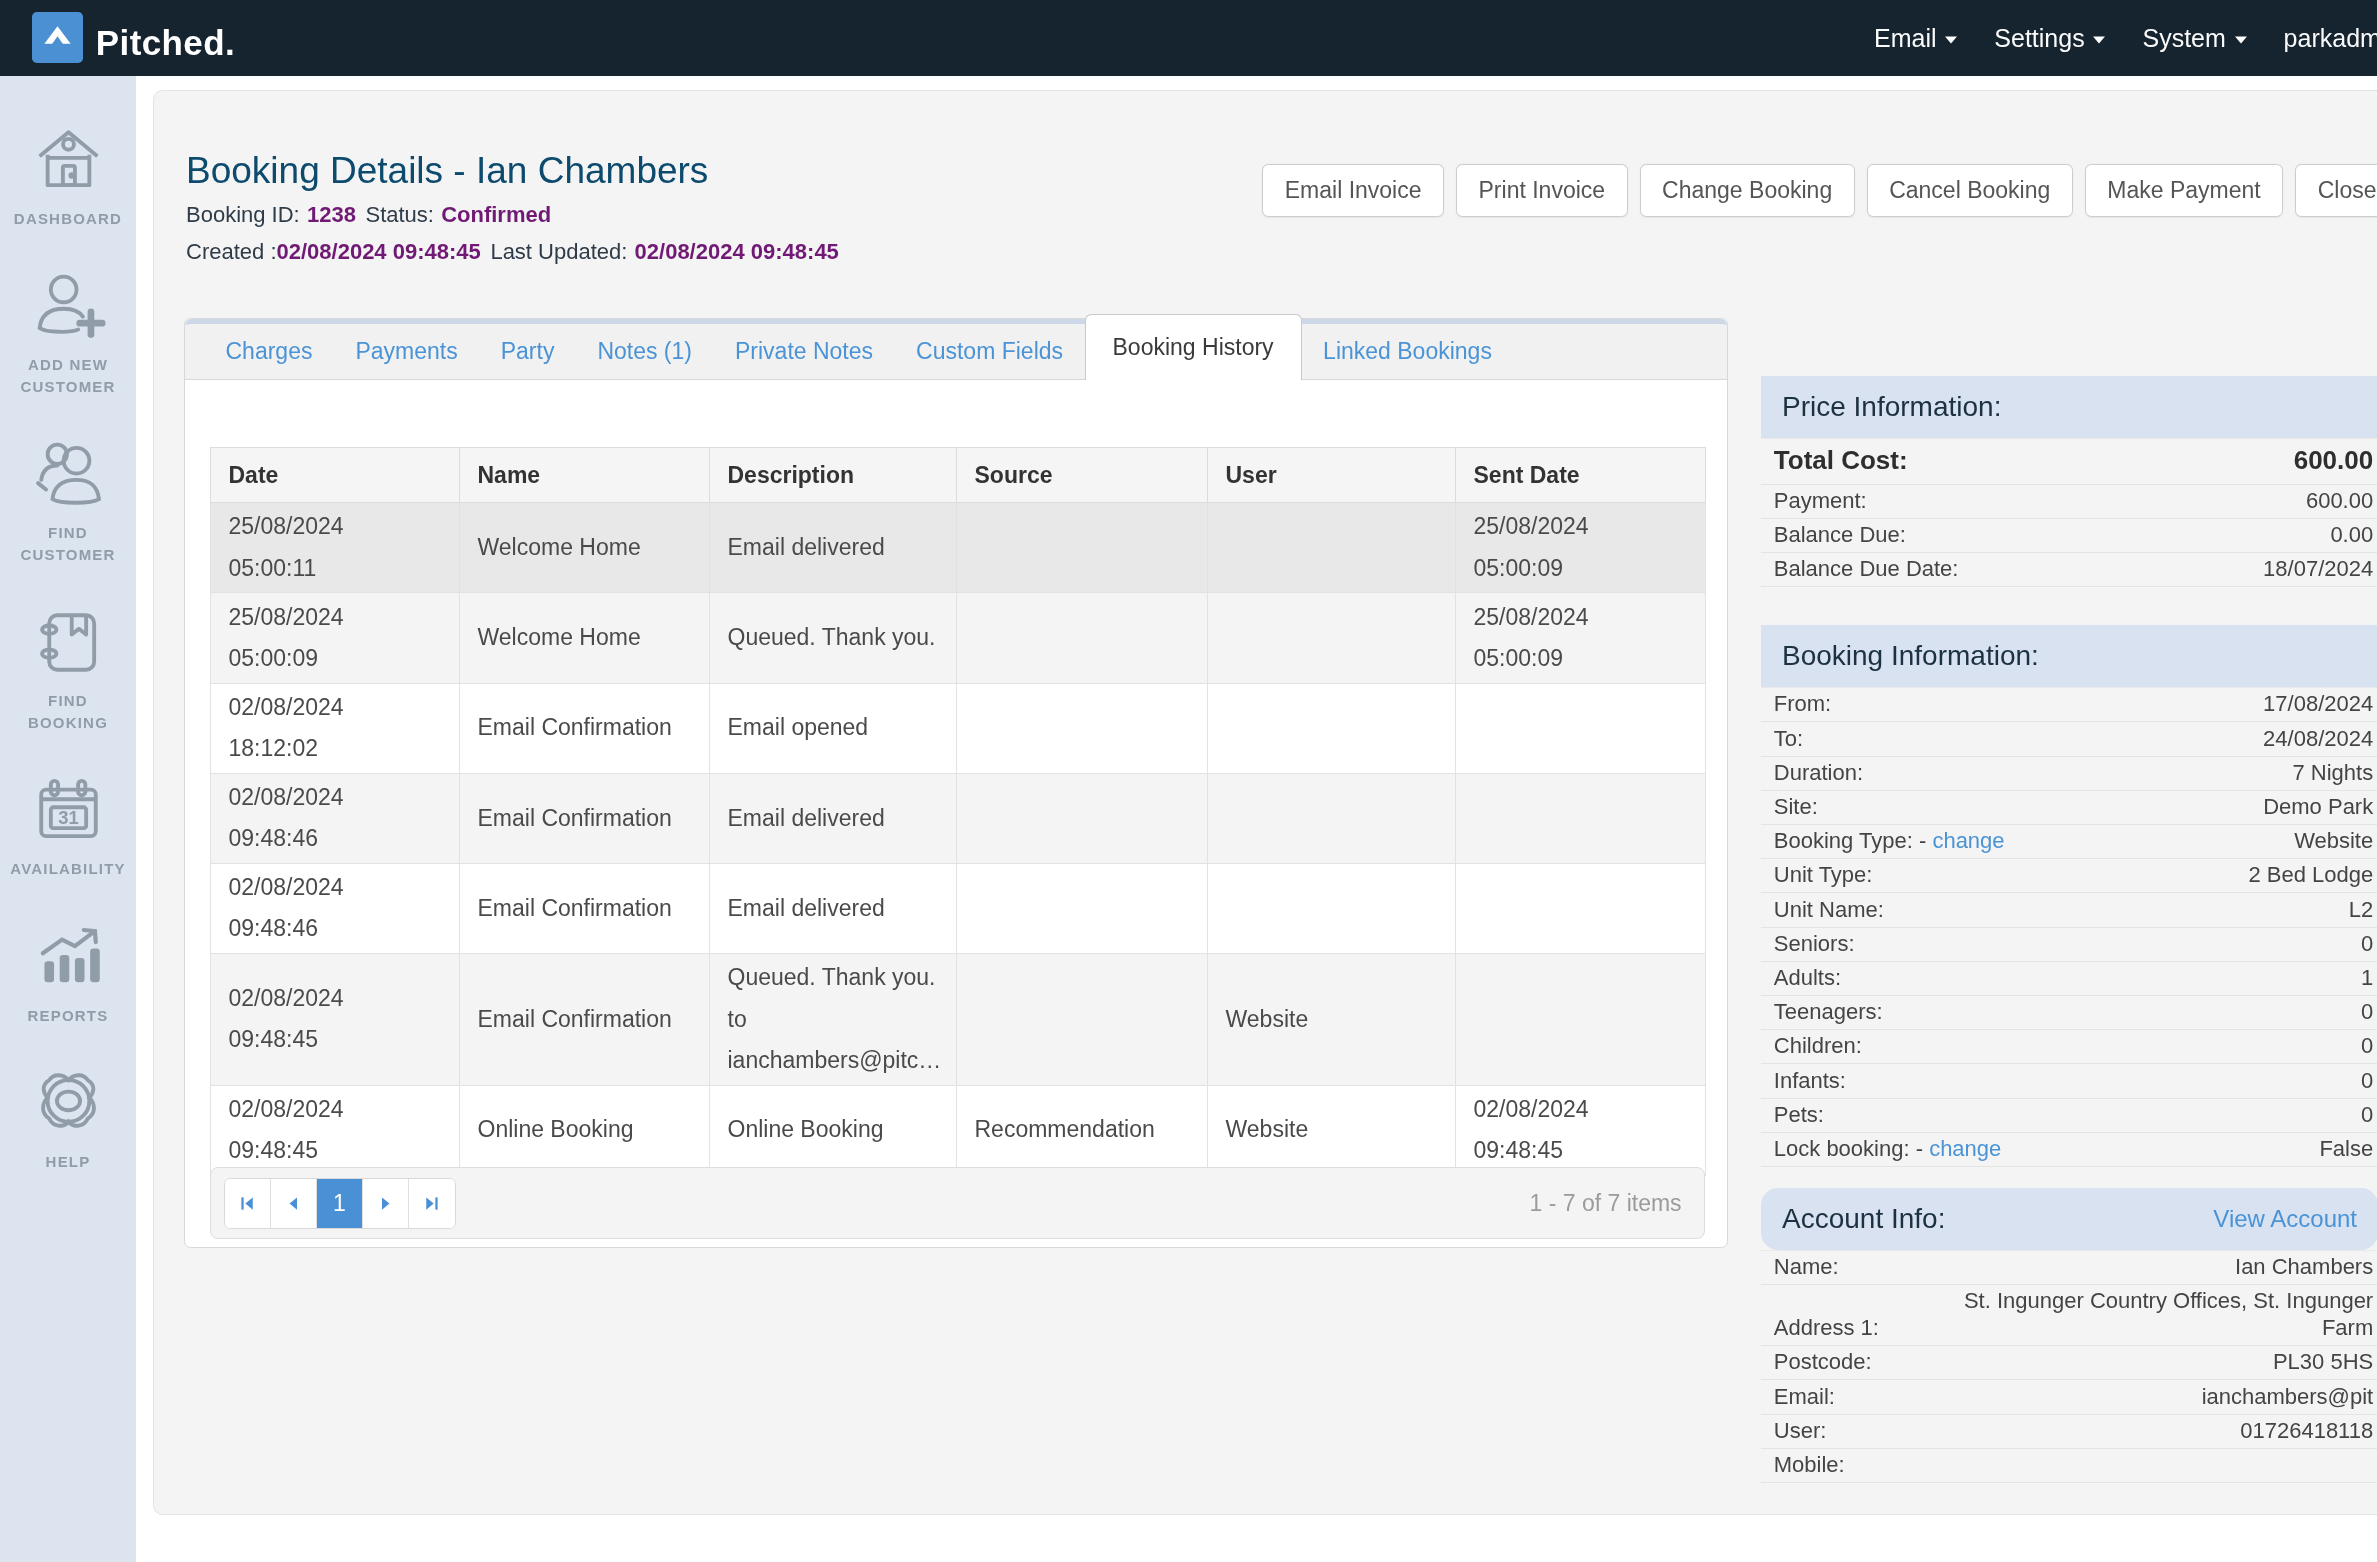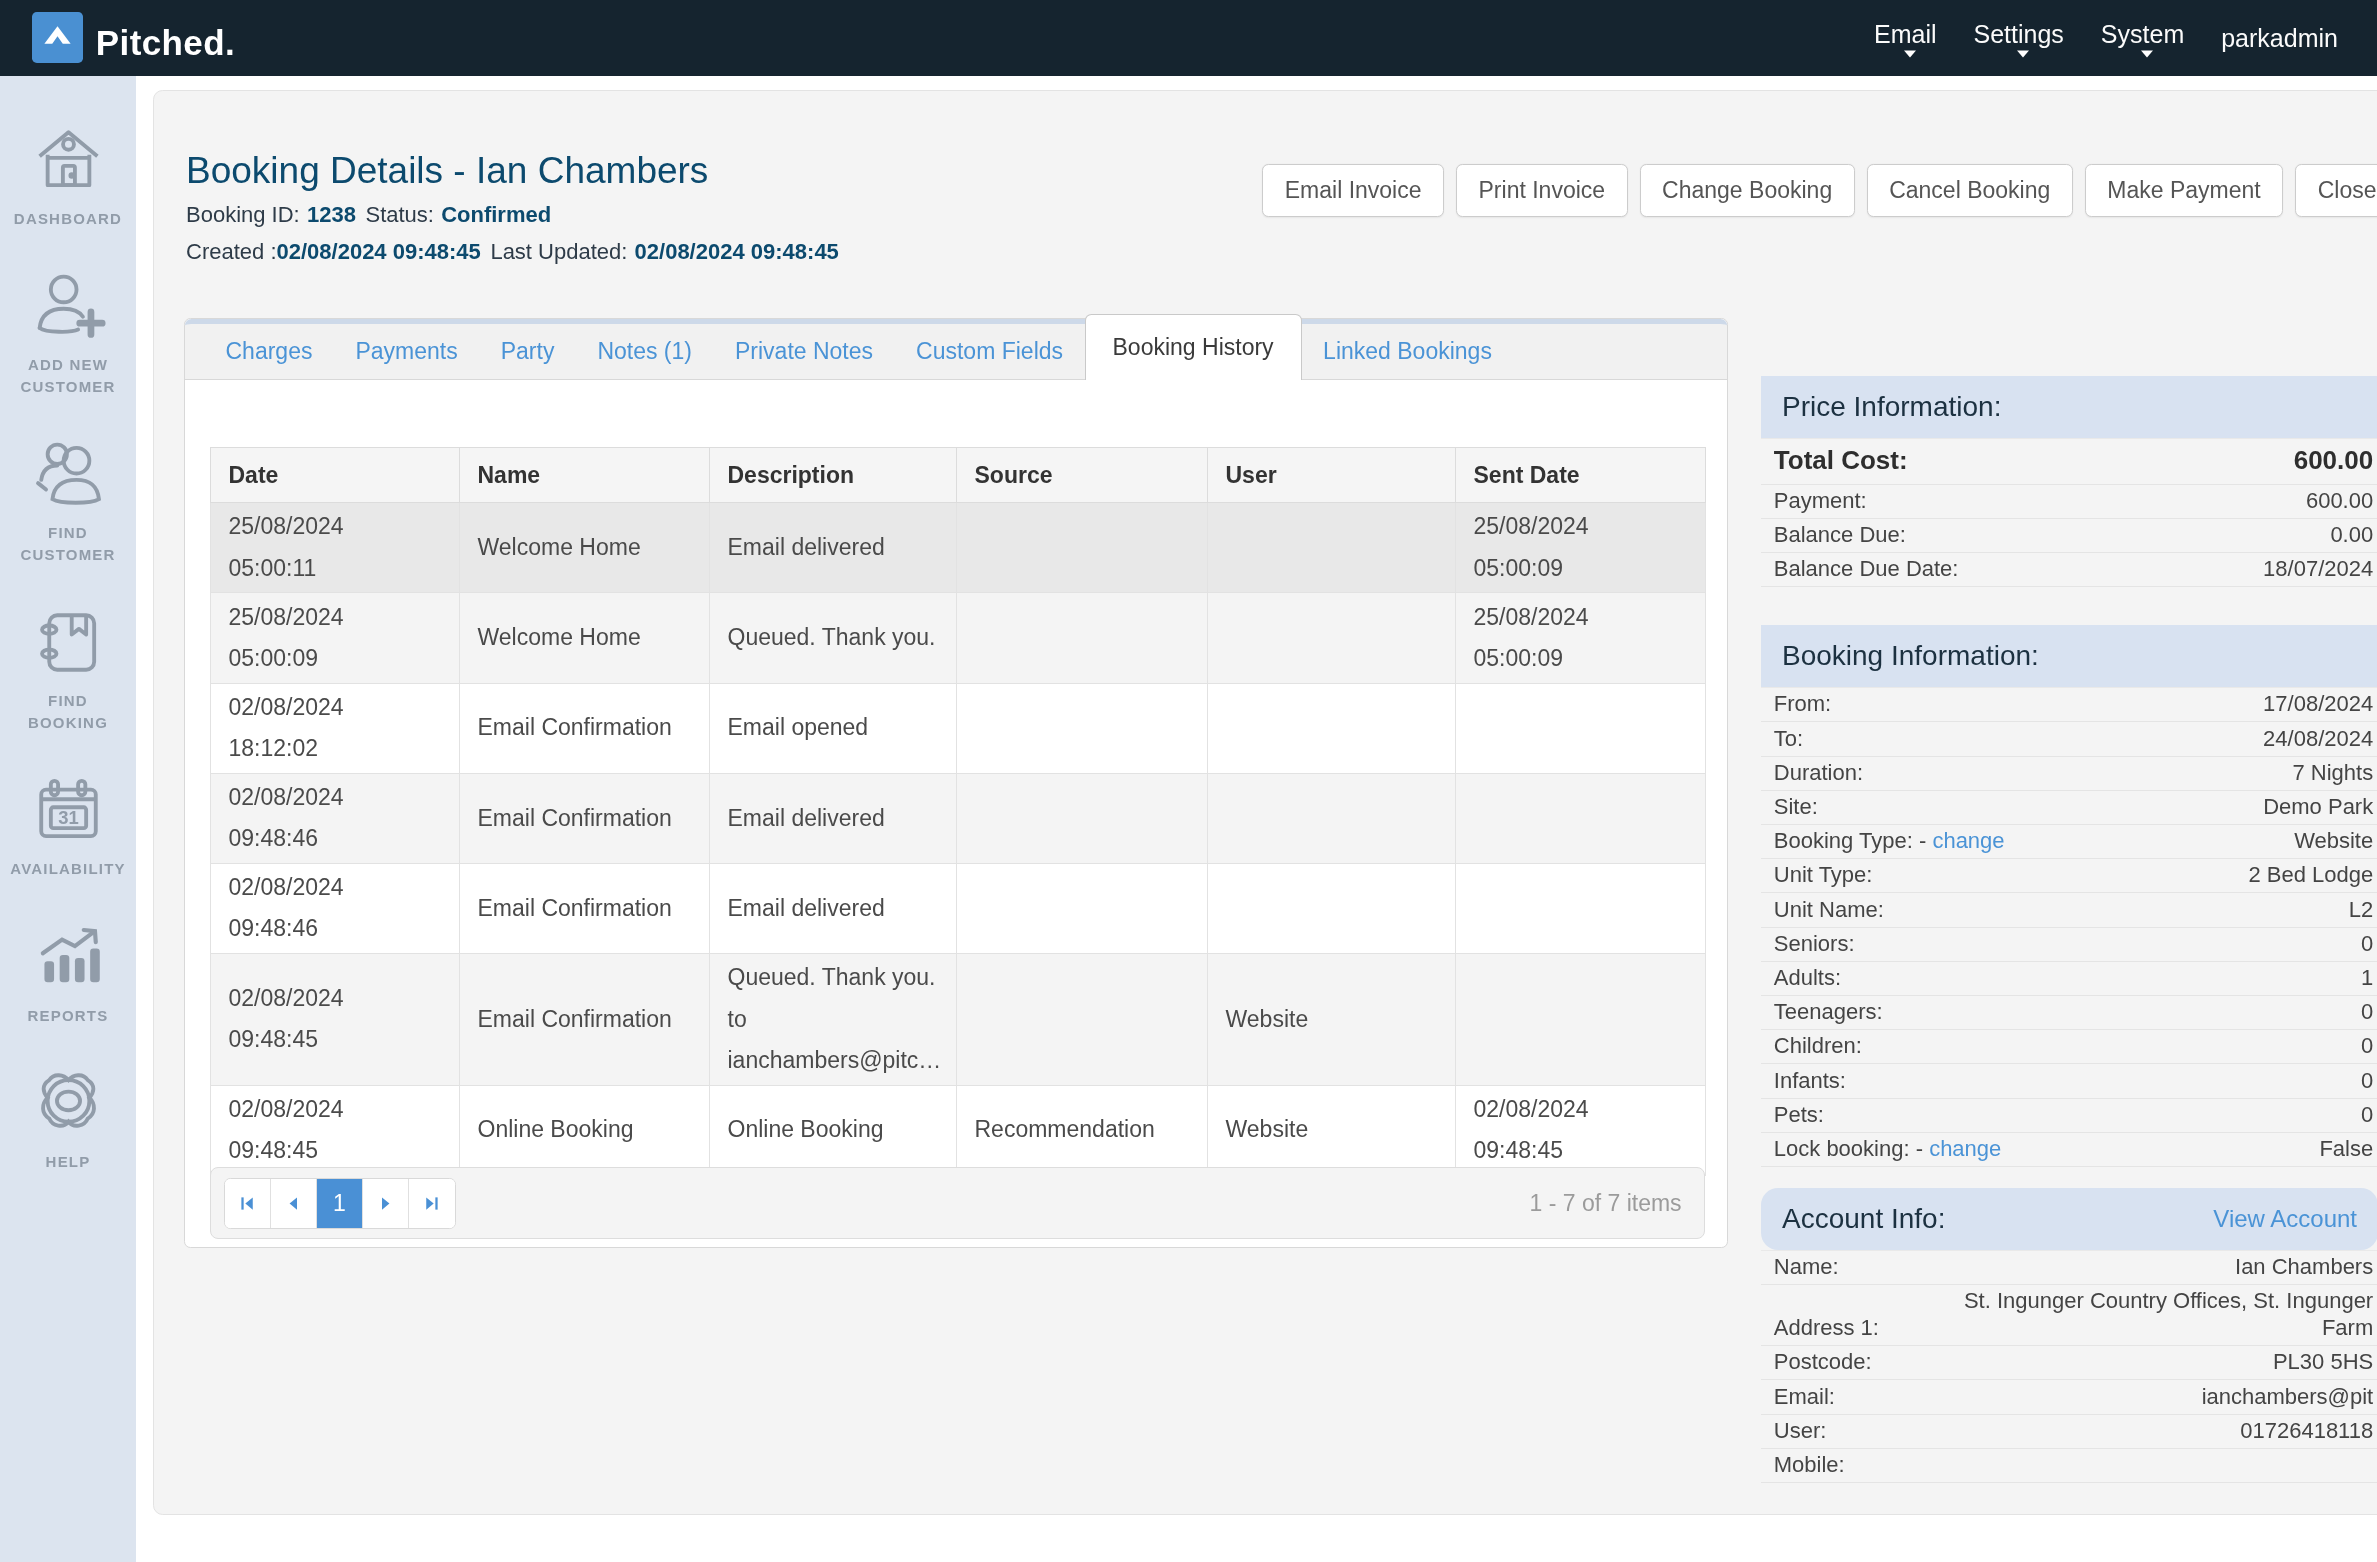--- a/index.html
+++ b/index.html
@@ -7,34 +7,34 @@
   body {
     position:relative; overflow:hidden; background:#ffffff;
     font-family:"Liberation Sans", sans-serif; color:#333;
   }
   
   .navbar { position:absolute; left:0; top:0; width:2377px; height:76px; background:#15242f; }
   .brand { position:absolute; left:32px; top:12px; display:flex; align-items:flex-end; gap:12.8px; }
   .logo-box { width:51px; height:51px; background:#4a90d2; border-radius:4.8px; display:flex; align-items:center; justify-content:center; }
   .brand-text { color:#fff; font-size:35px; font-weight:bold; letter-spacing:0.4px; }
   .nav-menu { position:absolute; left:1874px; top:0; height:76px; display:flex; align-items:center; gap:37px; }
-  .nav-item { color:#fbfbfb; font-size:25px; display:flex; align-items:center; white-space:nowrap; cursor:pointer;flex-direction:column; }
+  .nav-item { color:#fbfbfb; font-size:25px; display:flex; align-items:center; white-space:nowrap; cursor:pointer; }
   .caret { width:0; height:0; border-left:6.4px solid transparent; border-right:6.4px solid transparent; border-top:7.2px solid #fff; margin-left:8.8px; transform:translateY(1.6px); }
   
   .sidebar { position:absolute; left:0; top:76px; width:136px; height:1487px; background:#dce4ef; display:flex; flex-direction:column; align-items:center; padding-top:45px; }
   .side-item { display:flex; flex-direction:column; align-items:center; margin-bottom:38px; cursor:pointer; width:128px; }
   .side-item svg { width:77px; height:77px; }
   .side-label { margin-top:9.6px; font-size:15px; font-weight:bold; letter-spacing:1.2px; color:#919ca9; text-align:center; line-height:1.45; width:120px; }
   
   .panel { position:absolute; left:153px; top:90px; width:2296px; height:1425px; background:#f4f4f4; border:0.8px solid #e3e3e3; border-radius:9.6px; }
   .title-block { position:absolute; left:32px; top:59px; }
   .page-title { font-size:37px; font-weight:normal; color:#0c4a6e; }
   .sub-line { margin-top:10.4px; font-size:22px; color:#2e3b48; }
   .sub-line .lbl { font-weight:normal; margin-right:7.2px; }
-  .sub-line .val { font-weight:bold; margin-right:9.6px; color:#0c4a6e; }
+  .sub-line .val { font-weight:bold; margin-right:9.6px; color:#701a75; }
   .actions { position:absolute; top:73px; right:49px; display:flex; gap:12px; }
   .btn { height:53px; display:flex; align-items:center; background:#fff; border:0.8px solid #cccccc; border-radius:6.4px; padding:0 21.5px; font-size:23px; color:#555; box-shadow:0 0.8px 1.6px rgba(0,0,0,.06); cursor:pointer; white-space:nowrap; }
   
   .tabbox { position:absolute; left:30px; top:227px; width:1544px; height:930px; background:#fff; border:0.8px solid #d8d8d8; border-radius:6.4px; }
   .tabstrip { height:61px; background:#f1f1f1; border-bottom:0.8px solid #d8d8d8; border-top:5.6px solid #cdd9e9; border-radius:6.4px 6.4px 0 0; display:flex; align-items:stretch; padding-left:19px; }
   .tab { color:#4a93d6; font-size:23px; display:flex; align-items:center; padding:0 21.5px; cursor:pointer; white-space:nowrap; }
   .tab.active { background:#fff; color:#3a3a3a; border:0.8px solid #c9c9c9; border-bottom:none; border-radius:6.4px 6.4px 0 0; margin-top:-10.4px; margin-bottom:-0.8px; position:relative; z-index:2; padding:0 27px; }
   
   .grid { position:absolute; left:25px; top:128px; width:1495px; border-collapse:collapse; table-layout:fixed; font-size:23px; color:#4a4a4a; background:#fff; }
   .grid th { background:#f5f5f5; font-weight:bold; color:#333; text-align:left; padding:13.6px 17.5px; border:0.8px solid #dcdcdc; font-size:23px; }

